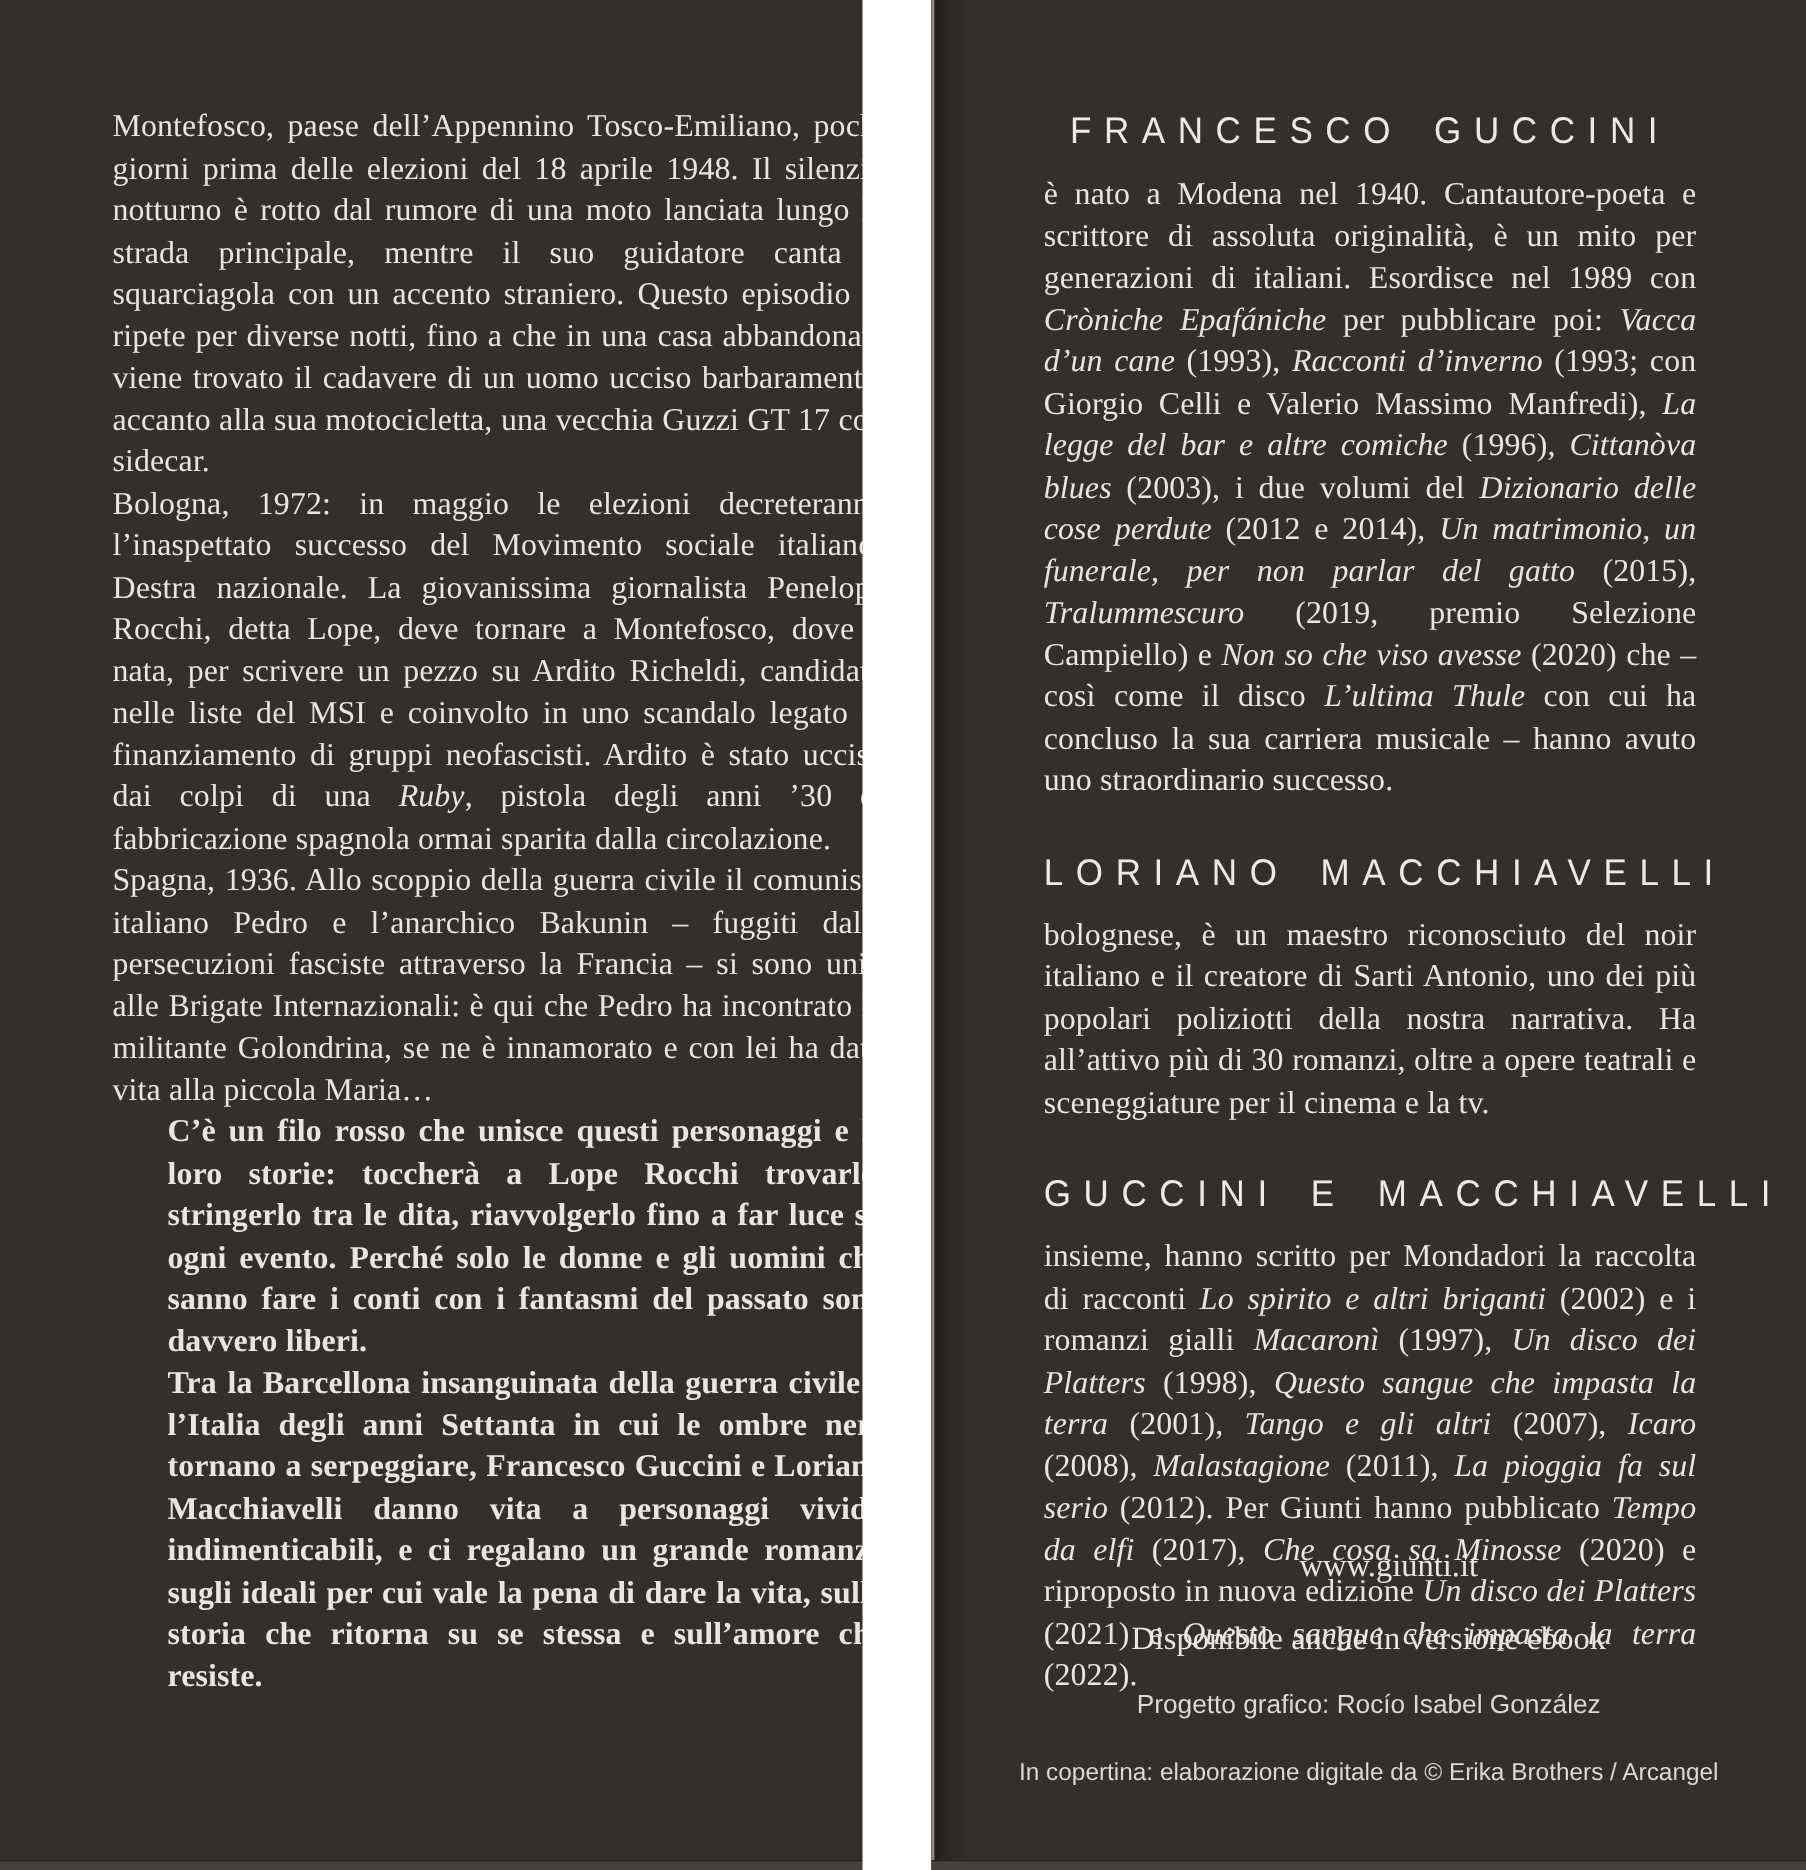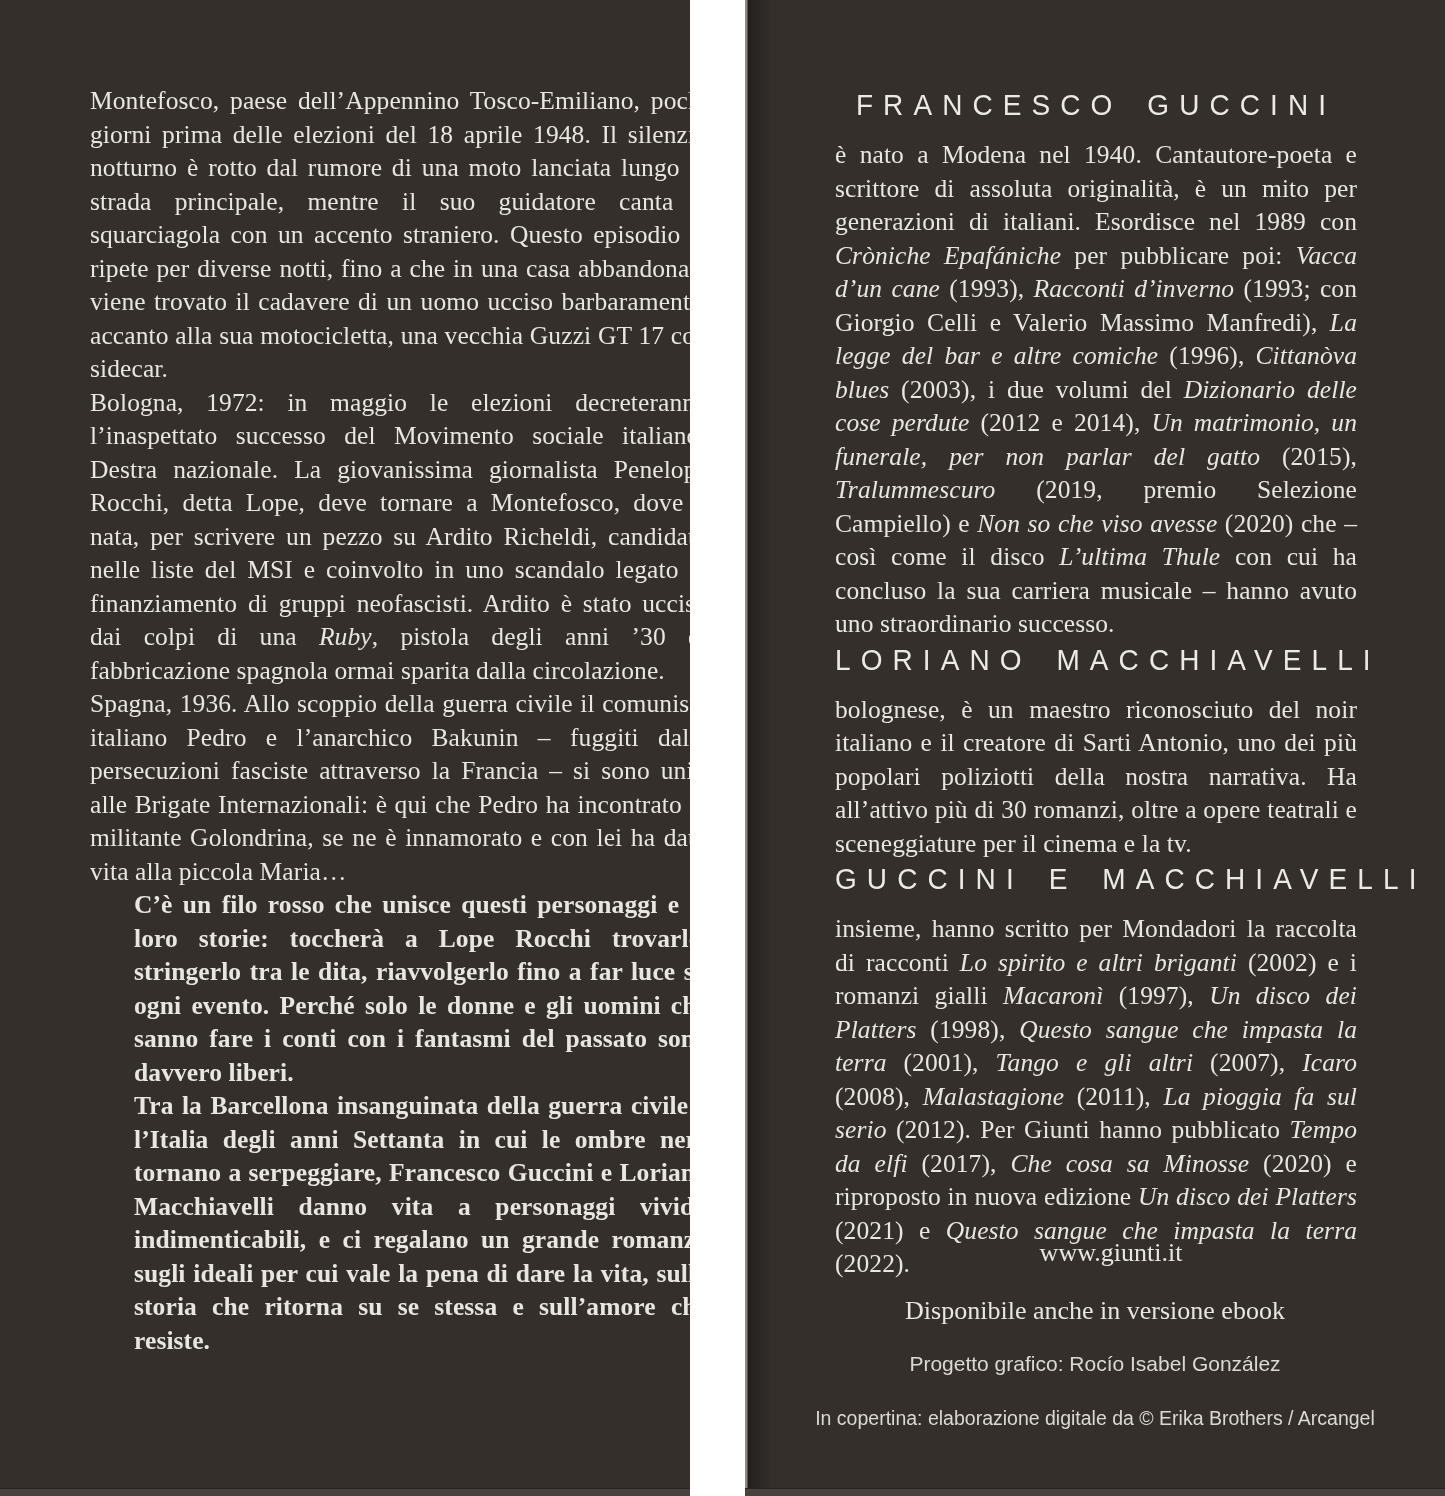--- a/index.html
+++ b/index.html
@@ -28,21 +28,21 @@
 
   
   p.body{
     margin:0;font-size:25.5px;line-height:33.5px;text-align:justify;
     letter-spacing:0.1px;
   }
   p.body.bold{font-weight:bold;margin-left:44px;}
   .gap-above{margin-top:34px;}
 
   
-  section.bio{}
+  section.bio{margin-top:38px;}
   section.bio:first-child{margin-top:0;}
   h2.flap-heading{
     margin:0 0 16px 0;
     font-family:"Liberation Sans",sans-serif;font-weight:400;
     font-size:28px;line-height:36px;letter-spacing:0.36em;word-spacing:0.25em;
     text-align:center;white-space:nowrap;color:#edeae6;
     transform:scaleY(1.06);transform-origin:top center;
   }
   .abs-line{position:absolute;left:0;right:0;text-align:center;}
   .website{top:1238px;font-size:26px;color:#e9e5e0;padding-left:32px;}

